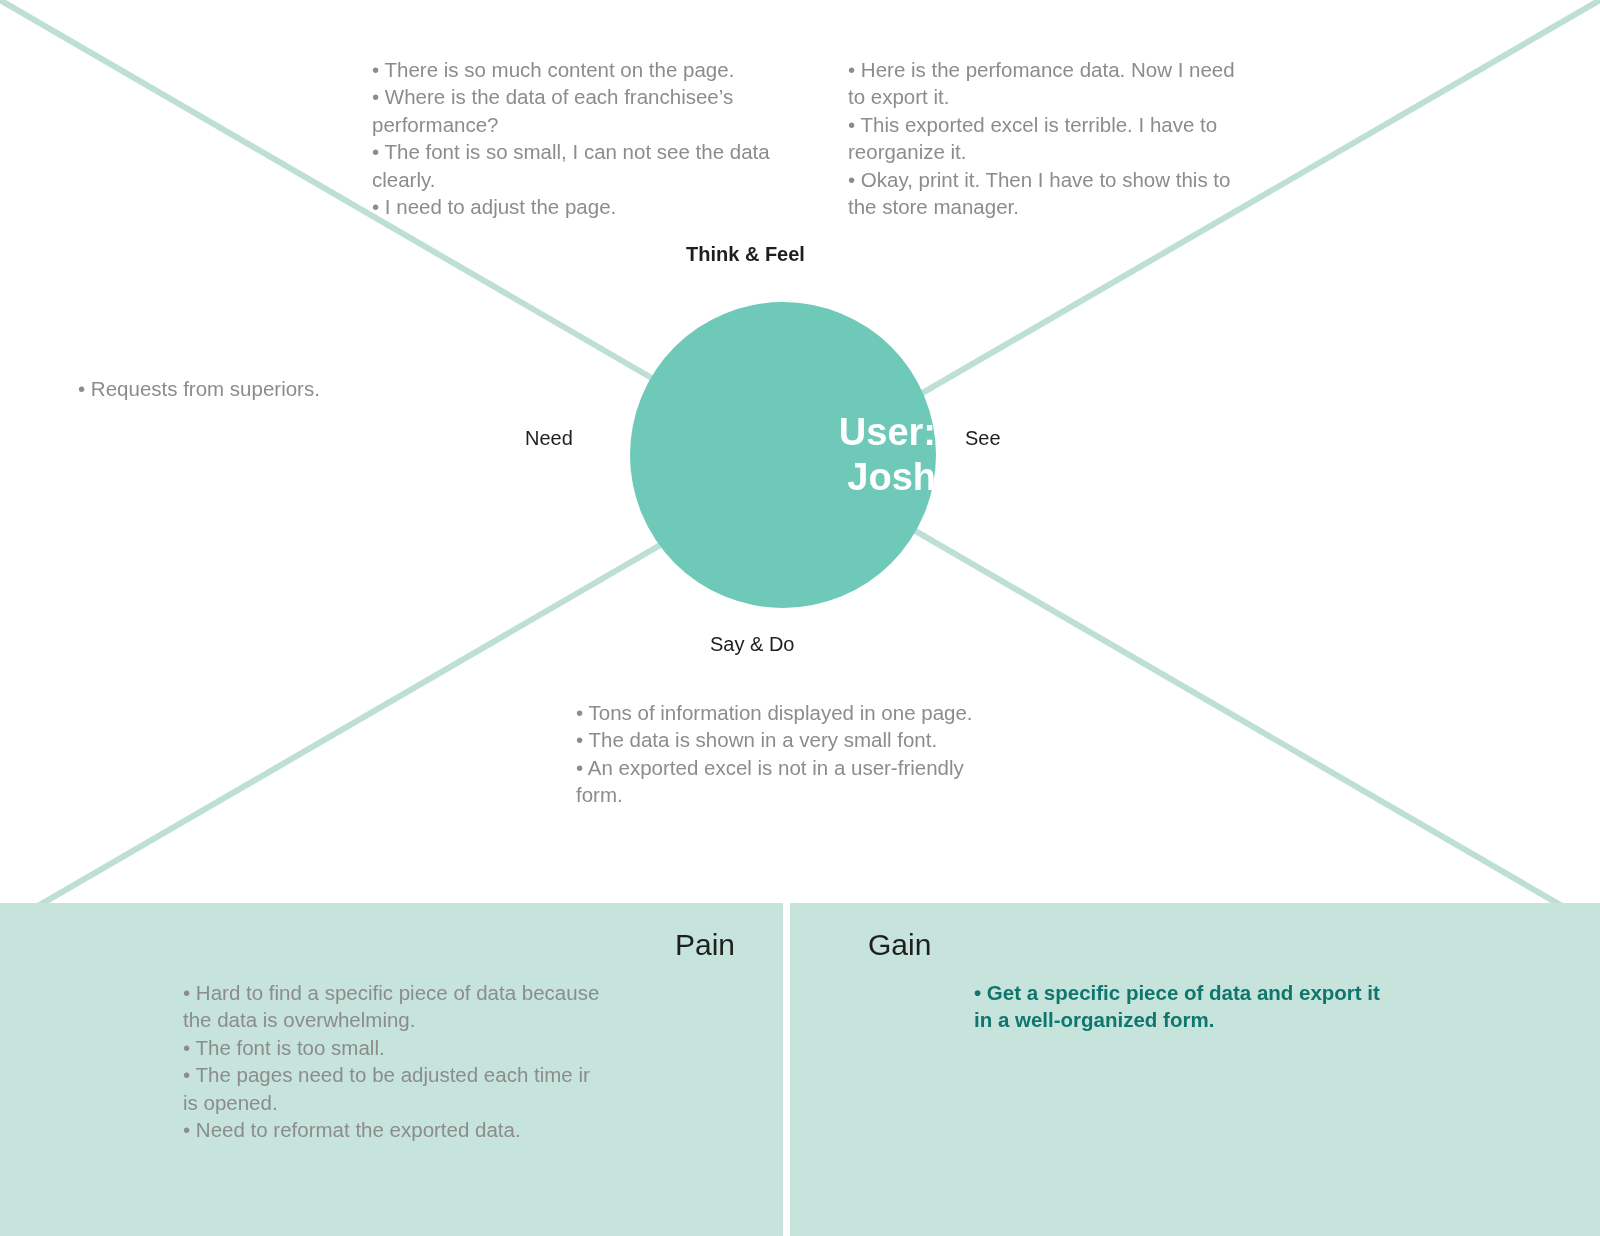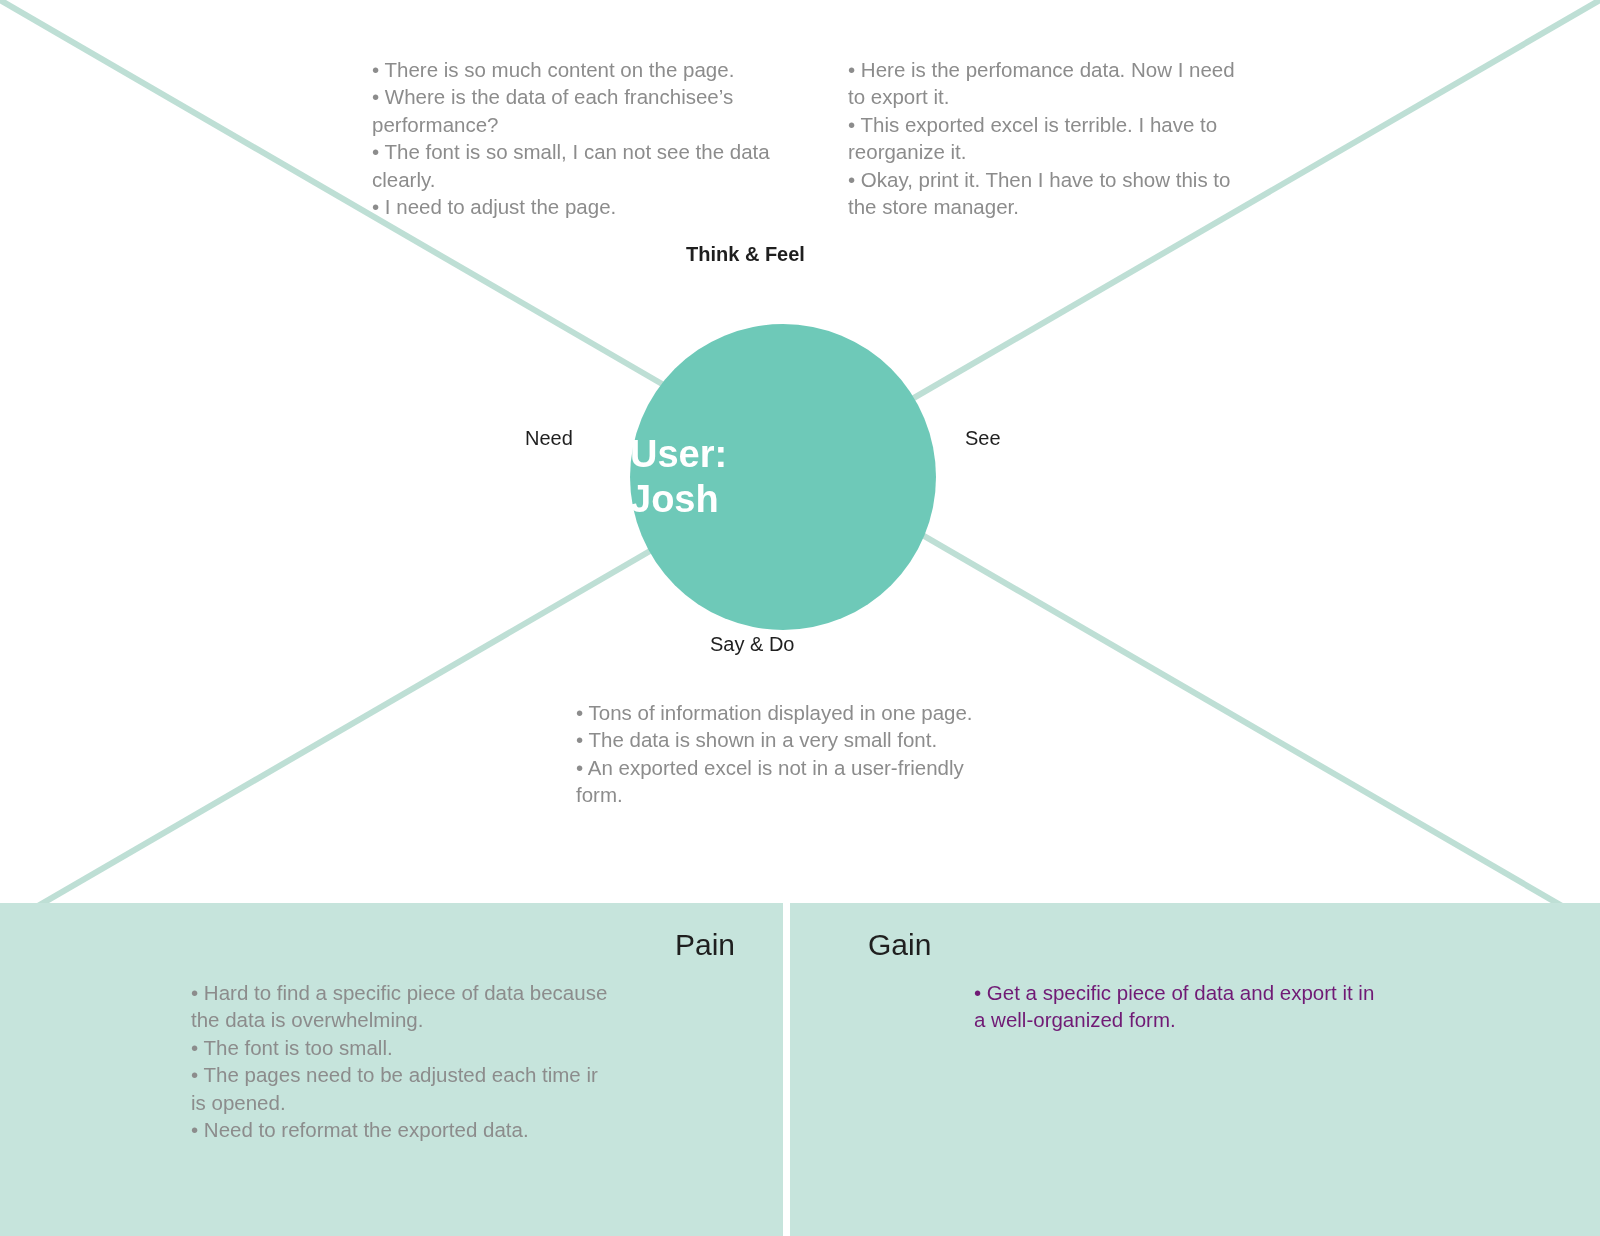--- a/index.html
+++ b/index.html
@@ -46,28 +46,28 @@
     font-size: 20px;
     line-height: 1;
     white-space: nowrap;
   }
   .heading.bold { font-weight: bold; }
 
   
   #persona-circle {
     position: absolute;
     left: 630px;
-    top: 324px;
+    top: 302px;
     width: 306px;
     height: 306px;
     border-radius: 50%;
     z-index: 5;
     display: flex;
     flex-direction: column;
-    align-items: flex-start;
+    align-items: flex-end;
     justify-content: center;
   }
   #persona-circle .persona-line {
     color: #ffffff;
     font-size: 38px;
     font-weight: bold;
     line-height: 1.18;
     text-align: center;
   }
 
@@ -104,20 +104,21 @@
 •  Where is the data of each franchisee’s performance?
 • The font is so small, I can not see the data clearly.
 • I need to adjust the page.</div>
 
   <div class="note" style="left: 848px; top: 56px; width: 405px; color: rgb(140, 140, 140);">• Here is the perfomance data. Now I need to export it.
 • This exported excel is terrible. I have to reorganize it.
 • Okay, print it. Then I have to show this to the store manager.</div>
 
   <div class="heading bold" style="left: 686px; top: 244px; color: rgb(31, 31, 31);">Think &amp; Feel</div>
 
+  <div class="note" style="left: 78px; top: 375px; width: 460px; color: rgb(140, 140, 140);">• Requests from superiors.</div>
 
   <div class="heading" style="left: 525px; top: 428px; color: rgb(31, 31, 31);">Need</div>
 
 
   <div class="heading" style="left: 965px; top: 428px; color: rgb(31, 31, 31);">See</div>
 
   <div class="heading" style="left: 710px; top: 634px; color: rgb(31, 31, 31);">Say &amp; Do</div>
 
   <div class="note" style="left: 576px; top: 699px; width: 420px; color: rgb(140, 140, 140);">• Tons of information displayed in one page.
 • The data is shown in a very small font.
@@ -125,24 +126,24 @@
 
   <div id="persona-circle" style="background: rgb(110, 201, 184);">
     <div class="persona-line">User:</div>
     <div class="persona-line">Josh</div>
   </div>
 
   <div class="band-panel" id="pain-panel" style="background: rgb(198, 228, 220);"></div>
 
   <div class="band-heading" style="left: 675px; top: 930px; color: rgb(31, 31, 31);">Pain</div>
 
-  <div class="note" style="left: 183px; top: 979px; width: 420px; color: rgb(140, 140, 140); margin-left: 8px;">• Hard to find a specific piece of data because the data is overwhelming.
+  <div class="note" style="left: 183px; top: 979px; width: 420px; color: rgb(140, 140, 140);">• Hard to find a specific piece of data because the data is overwhelming.
 • The font is too small.
 • The pages need to be adjusted each time ir is opened.
 • Need to reformat the exported data.</div>
 
   <div class="band-panel" id="gain-panel" style="background: rgb(198, 228, 220);"></div>
 
   <div class="band-heading" style="left: 868px; top: 930px; color: rgb(31, 31, 31);">Gain</div>
 
-  <div class="note" style="left: 974px; top: 979px; width: 410px; color: #701a75;">• Get a specific piece of data and export it in a well-organized form.</div>
+  <div class="note" style="left: 974px; top: 979px; width: 410px; color: #0f766e; font-weight: bold;">• Get a specific piece of data and export it in a well-organized form.</div>
 
 </div>
 
 </body></html>

